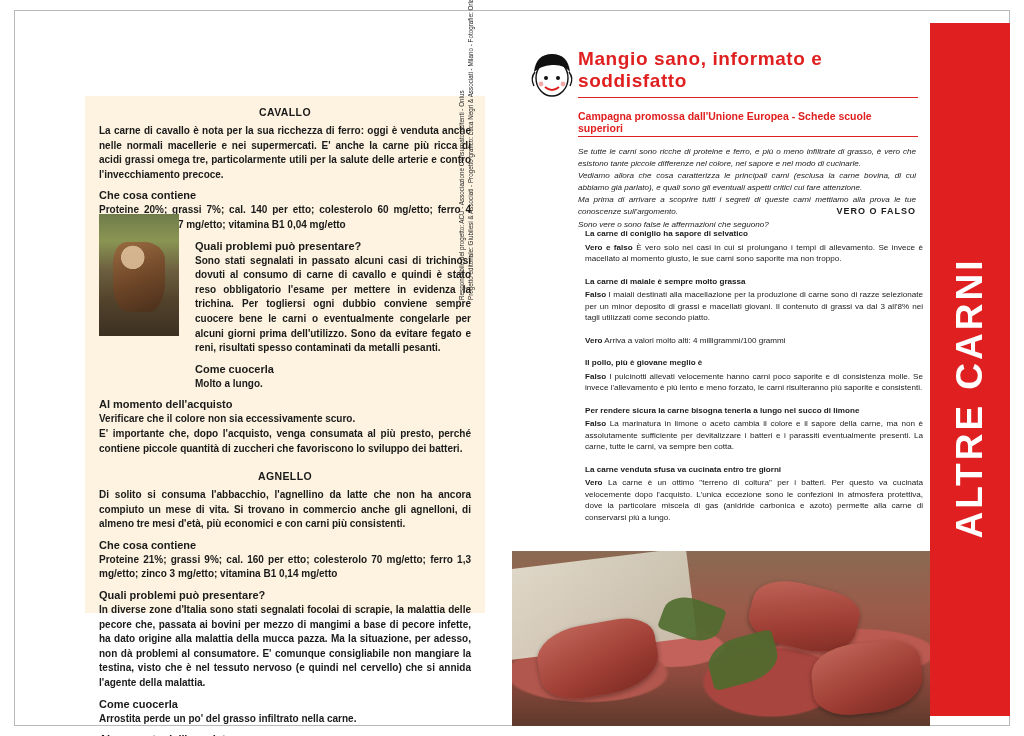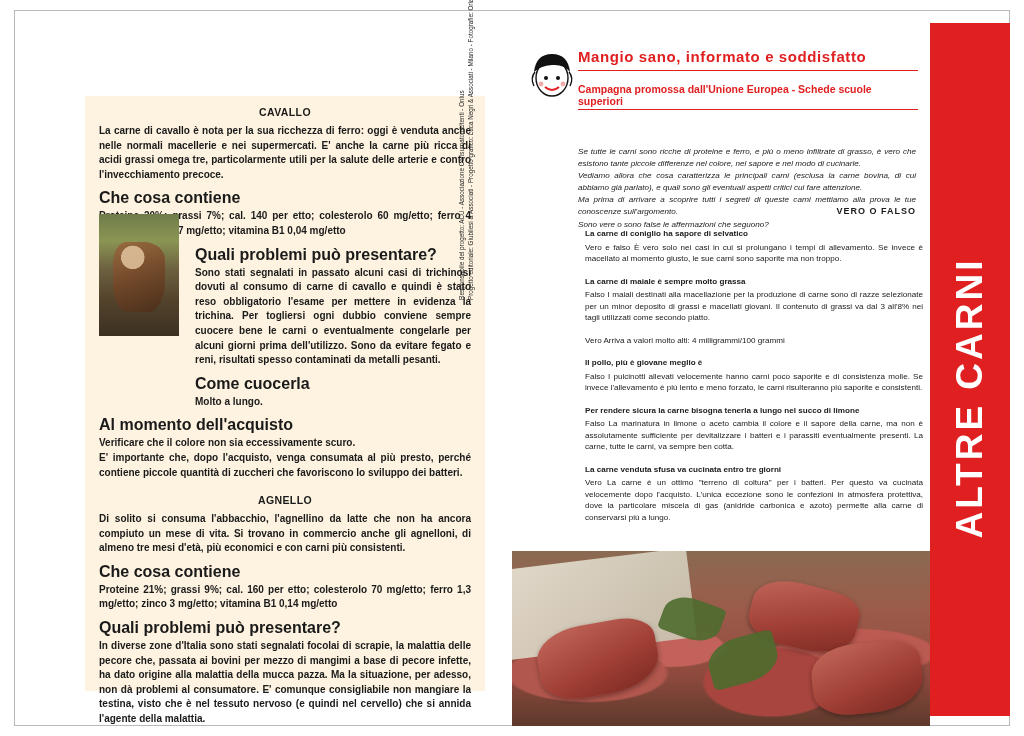--- a/index.html
+++ b/index.html
@@ -31,21 +31,21 @@
     box-sizing: border-box;
     pointer-events: none;
   }
 
   
   .left-panel {
     position: absolute;
     left: 85px;
     top: 96px;
     width: 400px;
-    height: 595px;
+    height: 517px;
     background: #fdf3e0;
   }
   .left-inner {
     padding: 8px 14px 10px 14px;
     box-sizing: border-box;
     height: 100%;
   }
   .sec-title {
     text-align: center;
     font-weight: bold;
@@ -54,21 +54,21 @@
     margin: 2px 0 6px 0;
   }
   .body-txt {
     font-size: 10px;
     line-height: 14.6px;
     text-align: justify;
     margin: 0 0 7px 0;
     font-weight: bold;
   }
   .sub-h {
-    font-size: 16px;
+    font-size: 11px;
     font-weight: bold;
     margin: 7px 0 2px 0;
   }
   .photo-horse {
     position: absolute;
     left: 14px;
     top: 118px;
     width: 80px;
     height: 122px;
     background:
@@ -151,21 +151,21 @@
     height: 56px;
   }
   .hdr {
     position: absolute;
     left: 66px;
     top: 38px;
     width: 340px;
   }
   .hdr h1 {
     margin: 0;
-    font-size: 15px;
+    font-size: 19px;
     color: #e02020;
     font-weight: bold;
     letter-spacing: 0.6px;
   }
   .hdr .sub {
     margin: 5px 0 0 0;
     font-size: 10.5px;
     color: #e02020;
     font-weight: bold;
     border-top: 1px solid #e02020;
@@ -206,21 +206,21 @@
     text-align: justify;
     margin-left: 7px;
   }
   .qa .q {
     font-weight: bold;
     margin: 0 0 2px 0;
   }
   .qa .a {
     margin: 0 0 11px 0;
   }
-  .qa .a b { font-weight: normal; }
+  .qa .a b { font-weight: bold; }
 
   
   .meat-photo {
     position: absolute;
     left: 0;
     bottom: 0;
     width: 418px;
     height: 175px;
     overflow: hidden;
     background: #7c5442;

